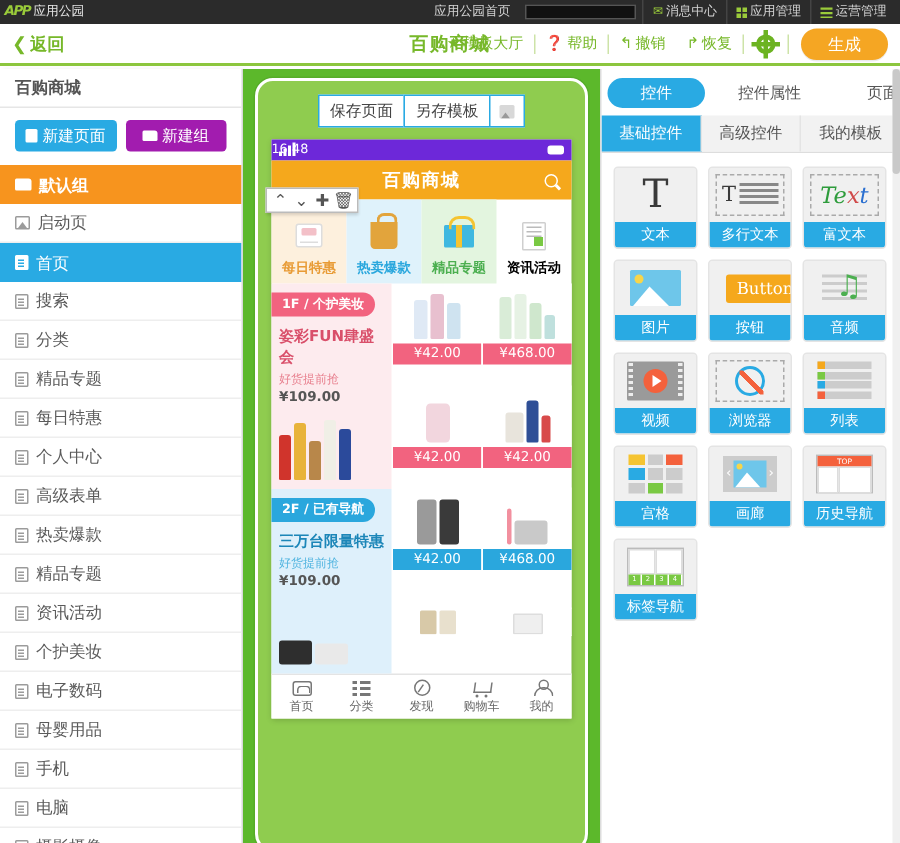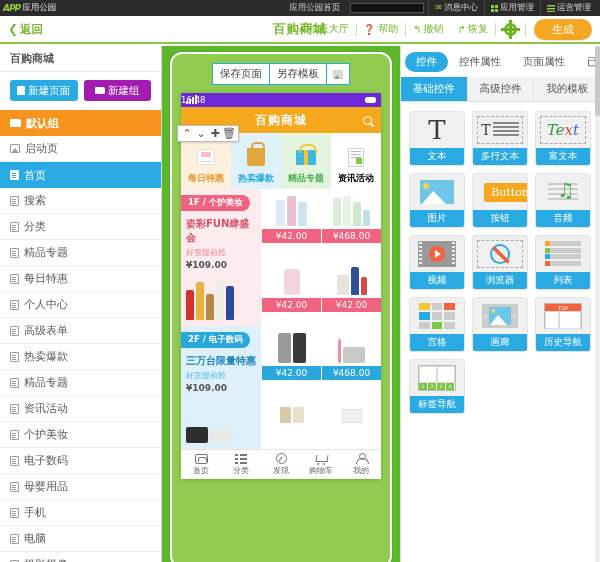--- a/index.html
+++ b/index.html
@@ -336,21 +336,21 @@
   .ni-me::before{content:"";position:absolute;left:3px;top:0;width:5px;height:5px;border:1.3px solid #777;border-radius:50%;}
   .ni-me::after{content:"";position:absolute;left:0px;bottom:0;width:11px;height:5px;border:1.3px solid #777;border-bottom:none;border-radius:6px 6px 0 0;}
 
   
   .rightpanel {
     width:200px; flex:none; background:#fff; border-left:1px solid #dcdcdc;
     display:flex; flex-direction:column; overflow:hidden;
   }
   .rp-tabs { display:flex; align-items:center; gap:0; padding:6px 4px 5px; }
   .rp-tab {
-    font-size:10.5px; color:#555; padding:3px 11px; border-radius:10px; cursor:pointer;
+    font-size:10.5px; color:#555; padding:3px 22px; border-radius:10px; cursor:pointer;
     white-space:nowrap;
   }
   .rp-tab.active { background:#29aae3; color:#fff; }
   .rp-subtabs { display:flex; border-bottom:1px solid #ddd; }
   .rp-sub {
     flex:1; text-align:center; font-size:10.5px; padding:5px 0; color:#555;
     background:#f2f2f2; cursor:pointer; border-right:1px solid #e4e4e4;
   }
   .rp-sub:last-child{border-right:none;}
   .rp-sub.active { background:#29aae3; color:#fff; }
@@ -706,21 +706,21 @@
                   <div style="width:6px;height:18px;background:#d84a4a"></div>
                 </span>
               </div>
               <div class="prod-price">¥42.00</div>
             </div>
           </div>
         </div>
 
         <div class="floor floor-2">
           <div class="floor-left">
-            <div class="floor-tag">2F / 电子数码</div>
+            <div class="floor-tag">2F / 已有导航</div>
             <div class="floor-h1">三万台限量特惠</div>
             <div class="floor-h2">好货提前抢</div>
             <div class="floor-price">¥109.00</div>
             <div class="floor-left-img">
               <span class="bottle" style="width:22px;height:16px;background:#2e2e2e;border-radius:2px"></span>
               <span class="bottle" style="width:22px;height:14px;background:#e9e9e9;border-radius:2px"></span>
             </div>
           </div>
           <div class="floor-right">
             <div class="prod">

